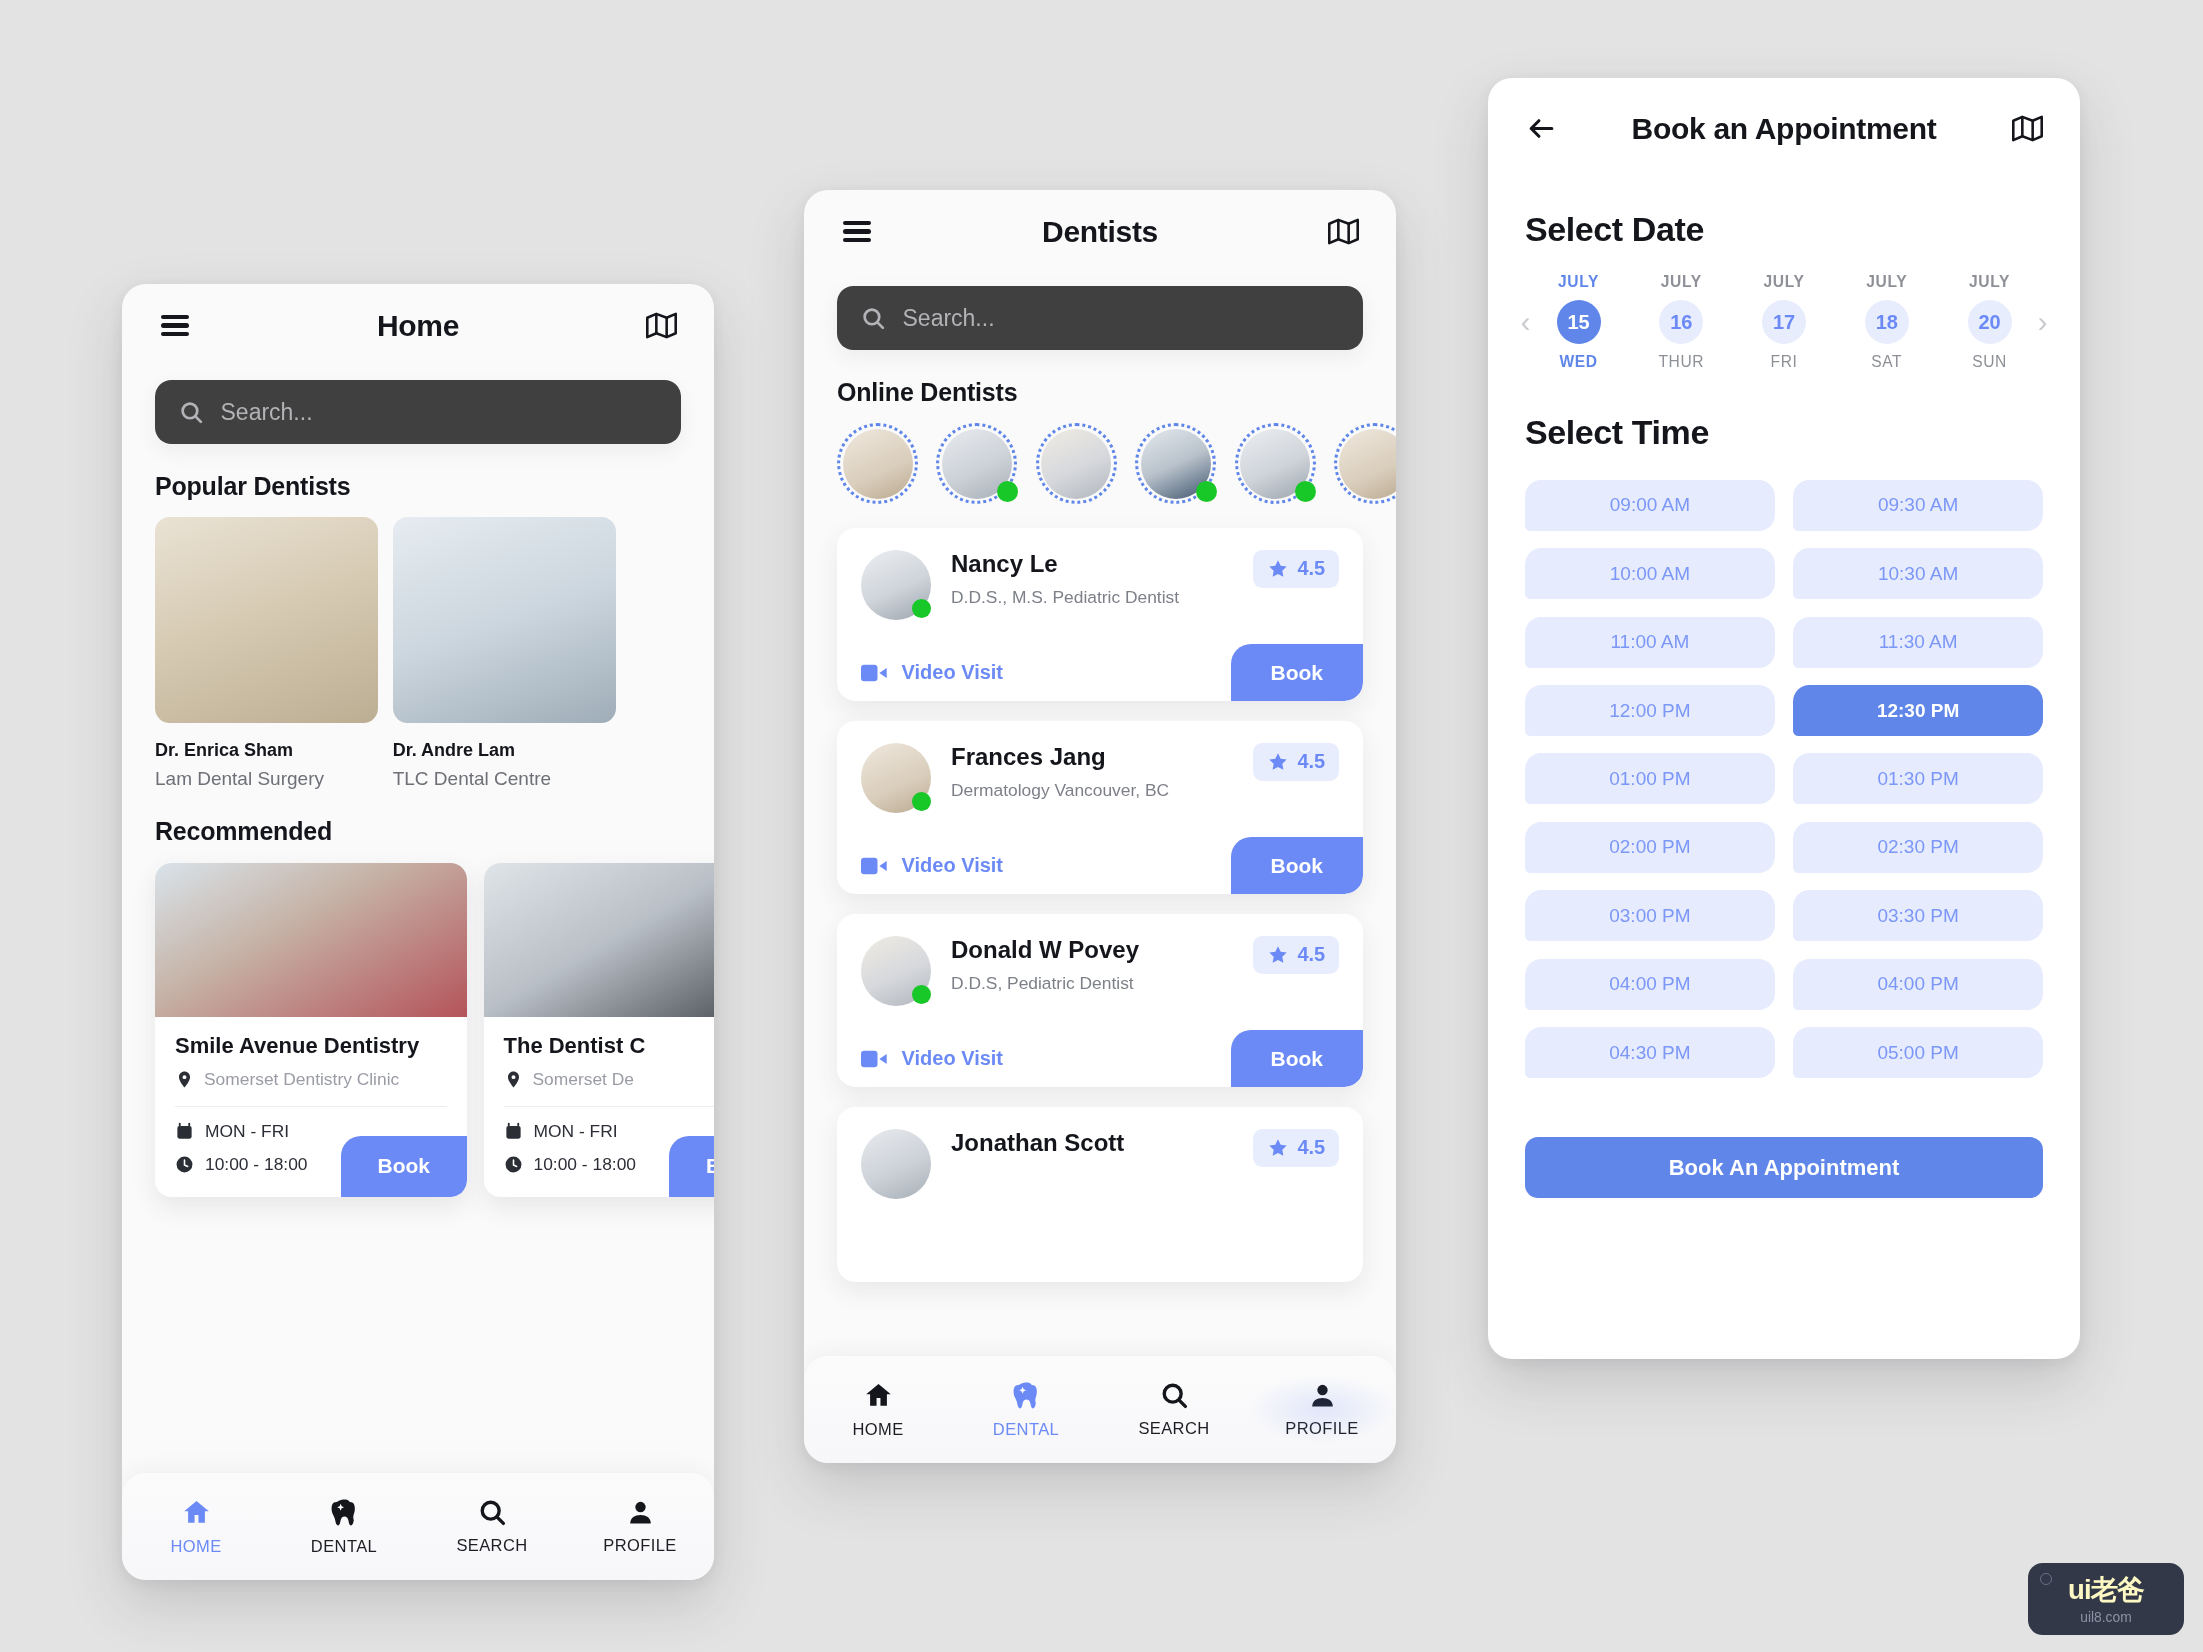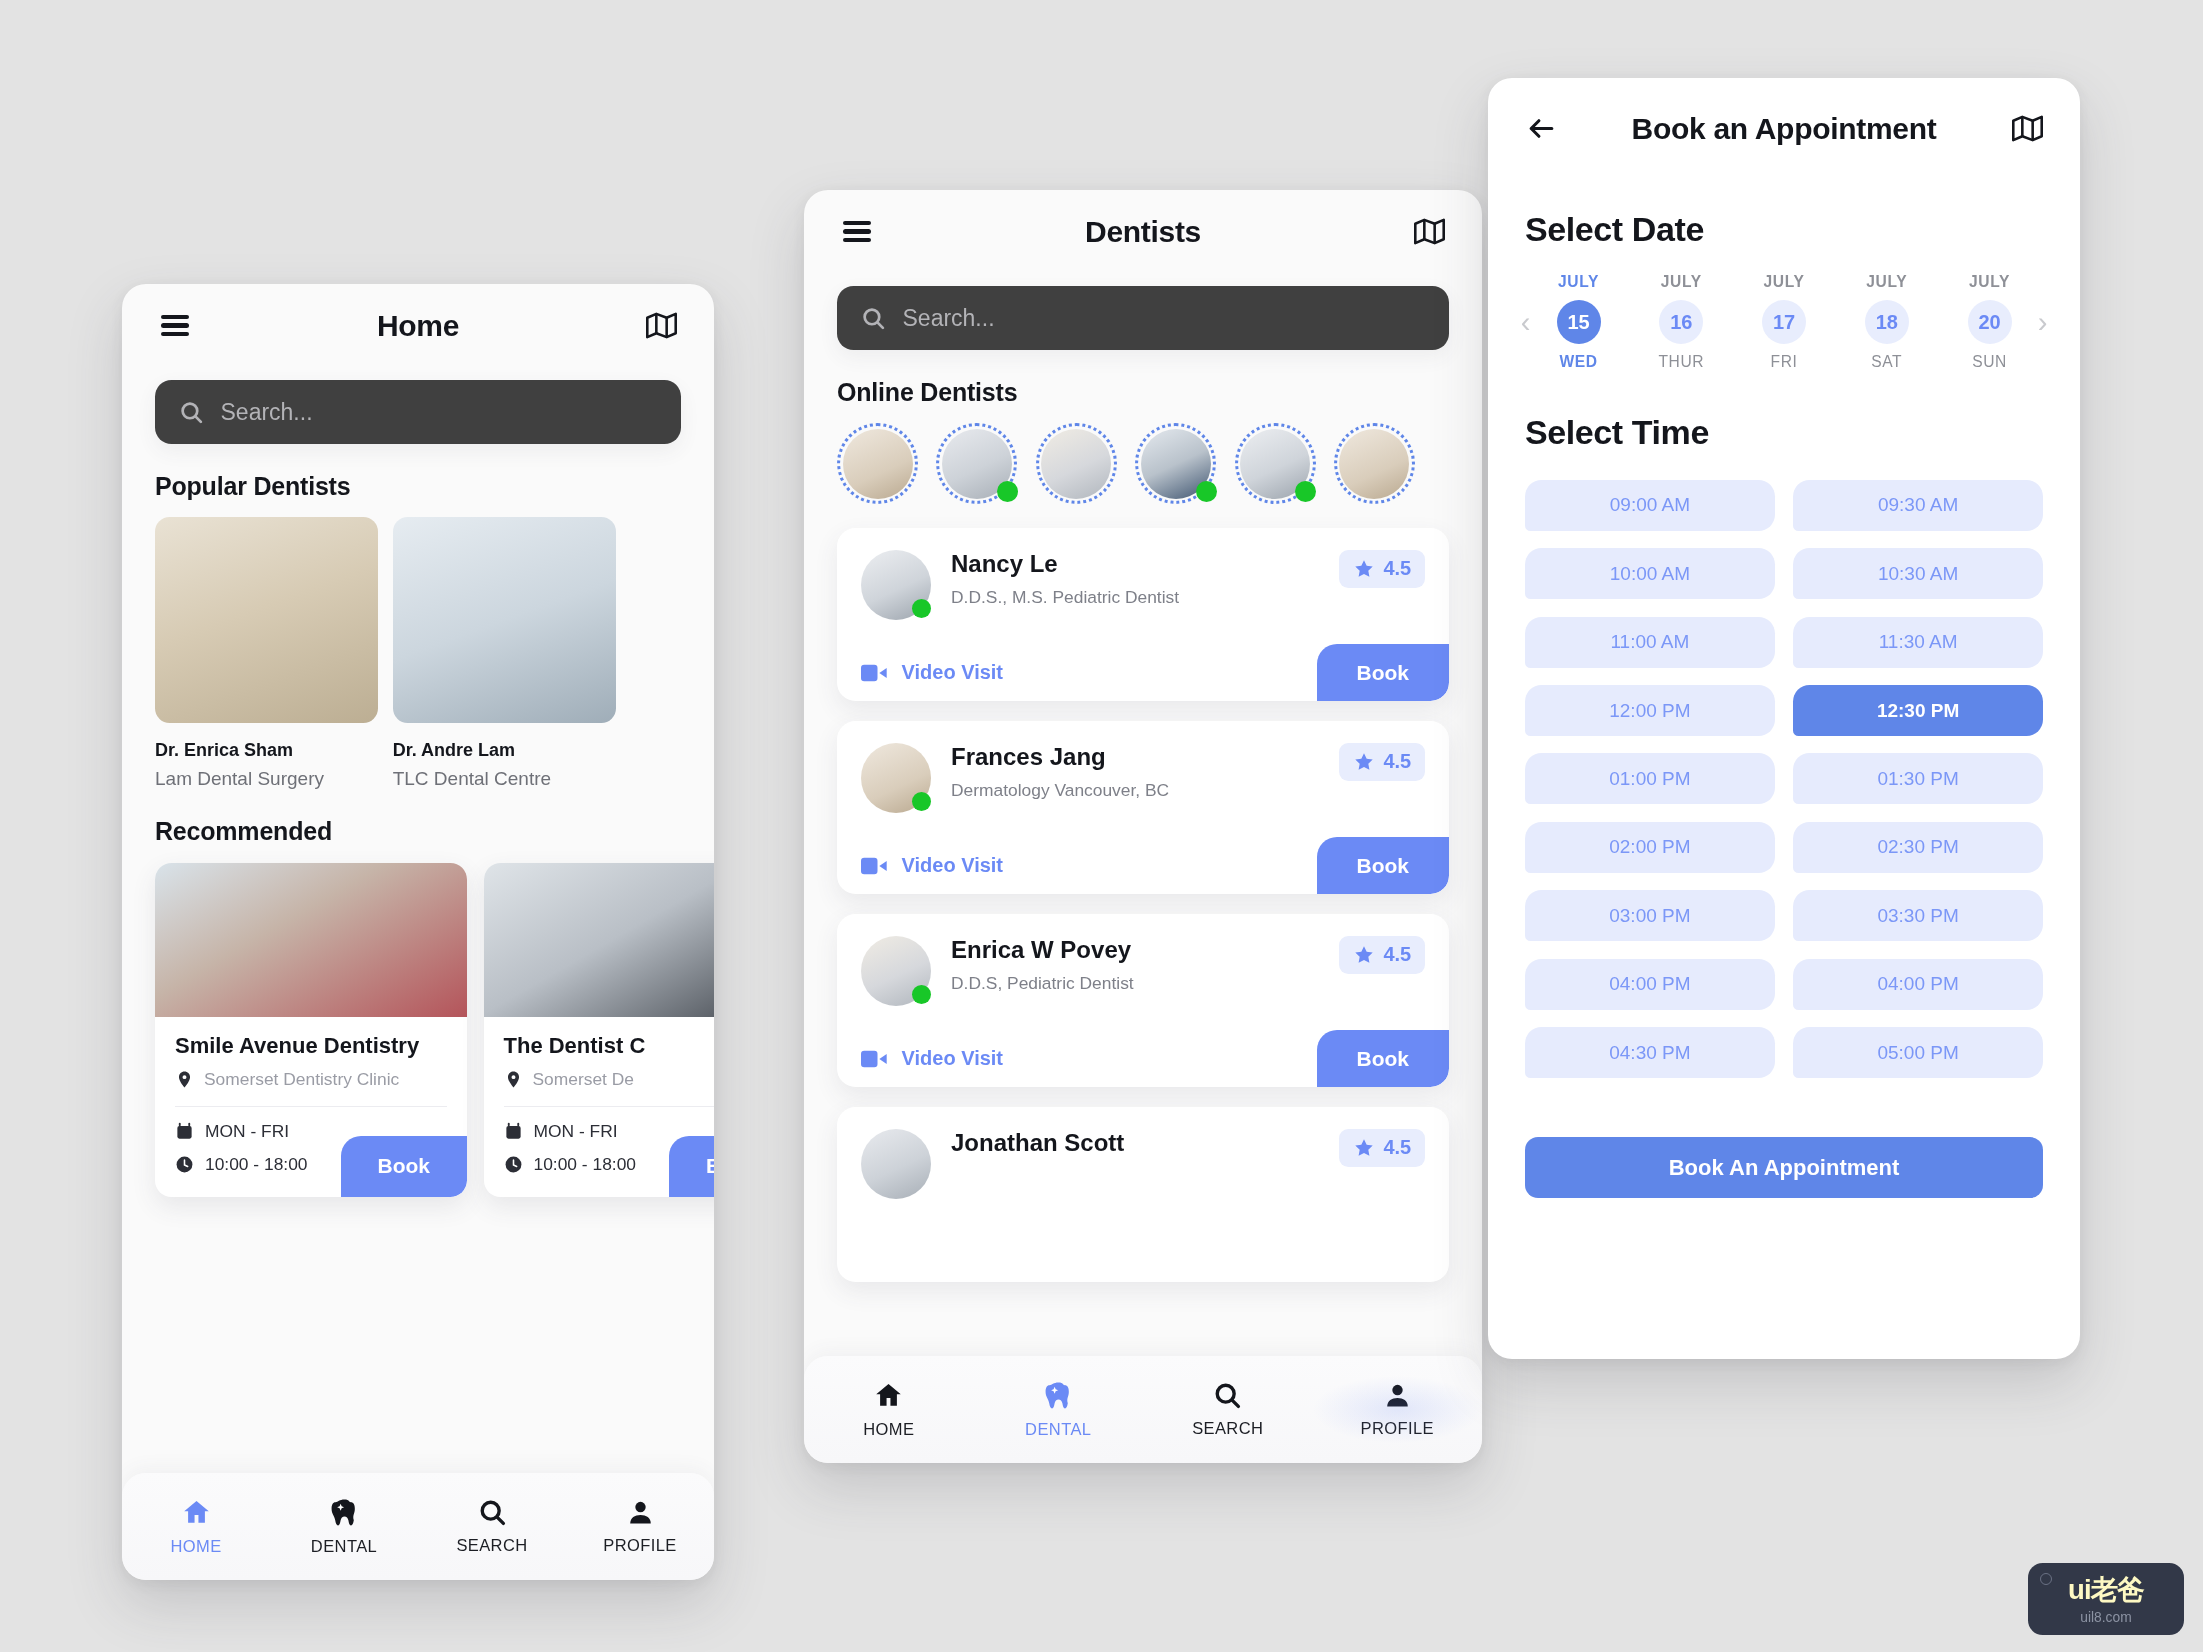--- a/index.html
+++ b/index.html
@@ -13,21 +13,21 @@
 
   
   .phone {
     position: absolute;
     background: #fafafa;
     border-radius: 24px;
     overflow: hidden;
     box-shadow: 0 24px 55px rgba(60,60,70,.18), 0 3.7px 13px rgba(60,60,70,.08);
   }
   #phone-home     { left: 122px; top: 284px;  width: 592px;  height: 1296px; }
-  #phone-dentists { left: 804px; top: 190px;  width: 678px;  height: 1273px; }
+  #phone-dentists { left: 804px; top: 190px;  width: 592px;  height: 1273px; }
   #phone-booking  { left: 1488px; top: 78px;  width: 592px;  height: 1281px;
                     background:#ffffff; }
 
   
   .app-header {
     display: flex; align-items: center; justify-content: space-between;
     padding: 0 33px;
     height: 83px;
   }
   .app-header .title {
@@ -508,21 +508,21 @@
 
   <div class="doc-card">
     <div class="doc-top">
       <div class="doc-av">
         <div class="pic">
             <div class="ph-img g7"></div>
           </div>
         <div class="dot-online"></div>
       </div>
       <div>
-        <div class="doc-name">Enrica W Povey</div>
+        <div class="doc-name">Donald W Povey</div>
         <div class="doc-spec">D.D.S, Pediatric Dentist</div>
       </div>
     </div>
     <div class="rating">
       <svg width="22" height="22" viewBox="0 0 24 24" fill="#6b8af5">
           <path d="M12 2.5l2.9 6 6.6.9-4.8 4.6 1.2 6.5L12 17.4 6.1 20.5l1.2-6.5L2.5 9.4l6.6-.9z"></path>
         </svg>
       <span class="val">4.5</span>
     </div>
     <div class="doc-bottom">

